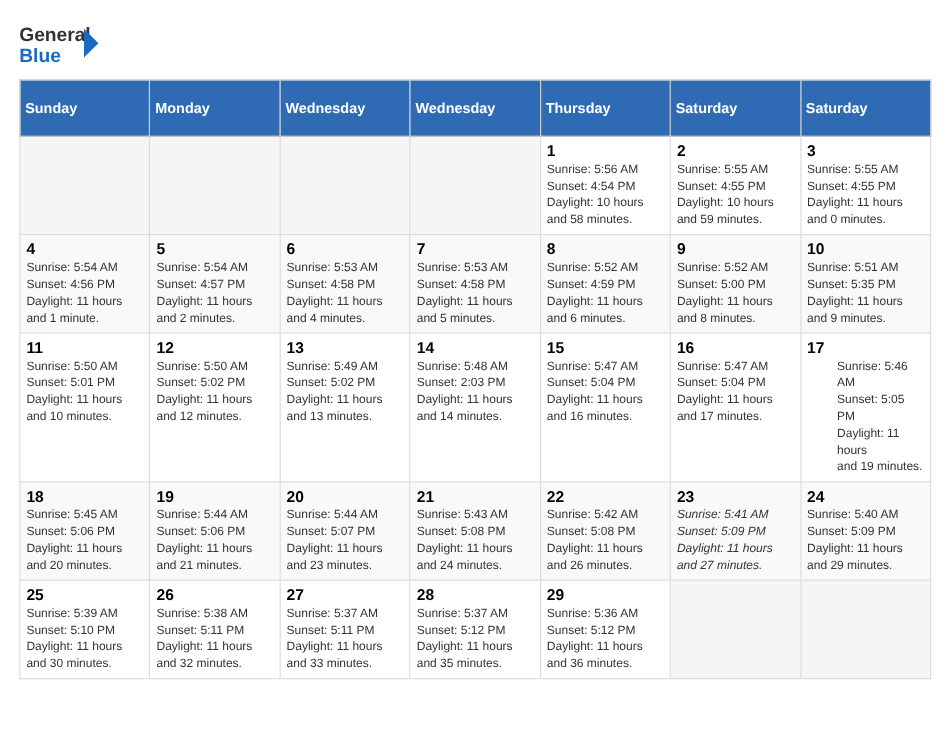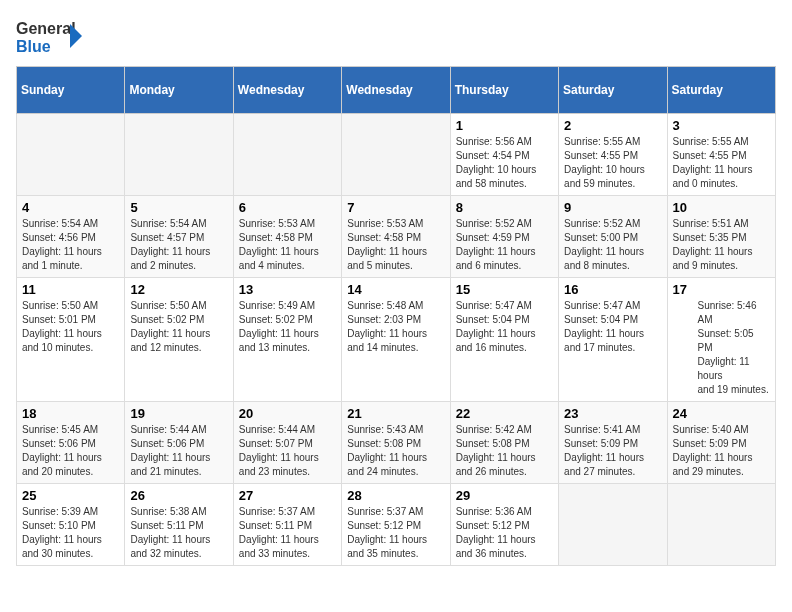--- a/index.html
+++ b/index.html
@@ -256,21 +256,21 @@
         </td>
         <td>
           <span class="day-num">22</span>
           <div class="day-info" style="white-space: pre-line;">Sunrise: 5:42 AM
 Sunset: 5:08 PM
 Daylight: 11 hours
 and 26 minutes.</div>
         </td>
         <td>
           <span class="day-num">23</span>
-          <div class="day-info" style="white-space: pre-line;">Sunrise: 5:41 AM
+          <div class="day-info" style="white-space: pre-line; font-style: italic;">Sunrise: 5:41 AM
 Sunset: 5:09 PM
 Daylight: 11 hours
 and 27 minutes.</div>
         </td>
         <td>
           <span class="day-num">24</span>
           <div class="day-info" style="white-space: pre-line;">Sunrise: 5:40 AM
 Sunset: 5:09 PM
 Daylight: 11 hours
 and 29 minutes.</div>

